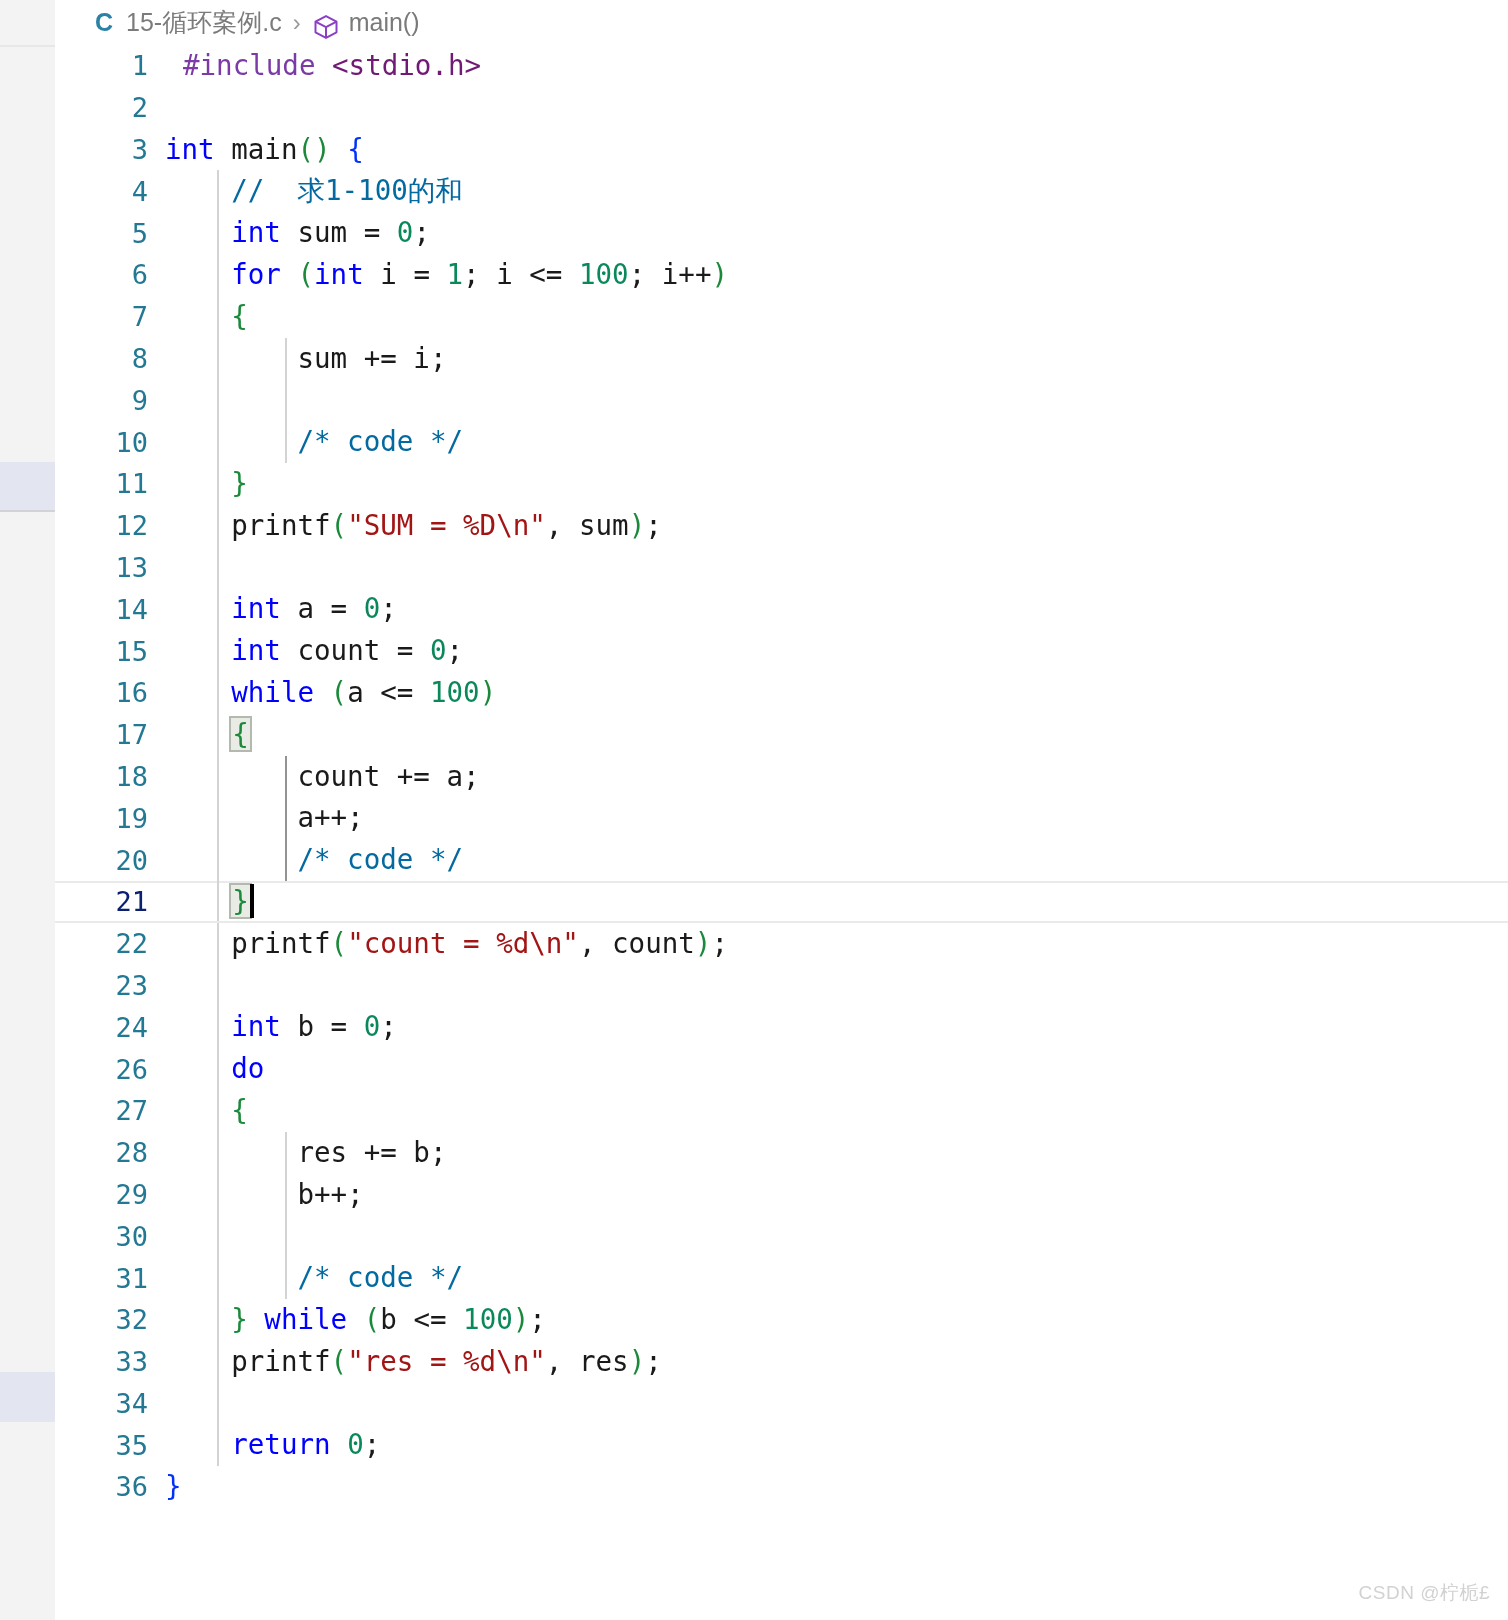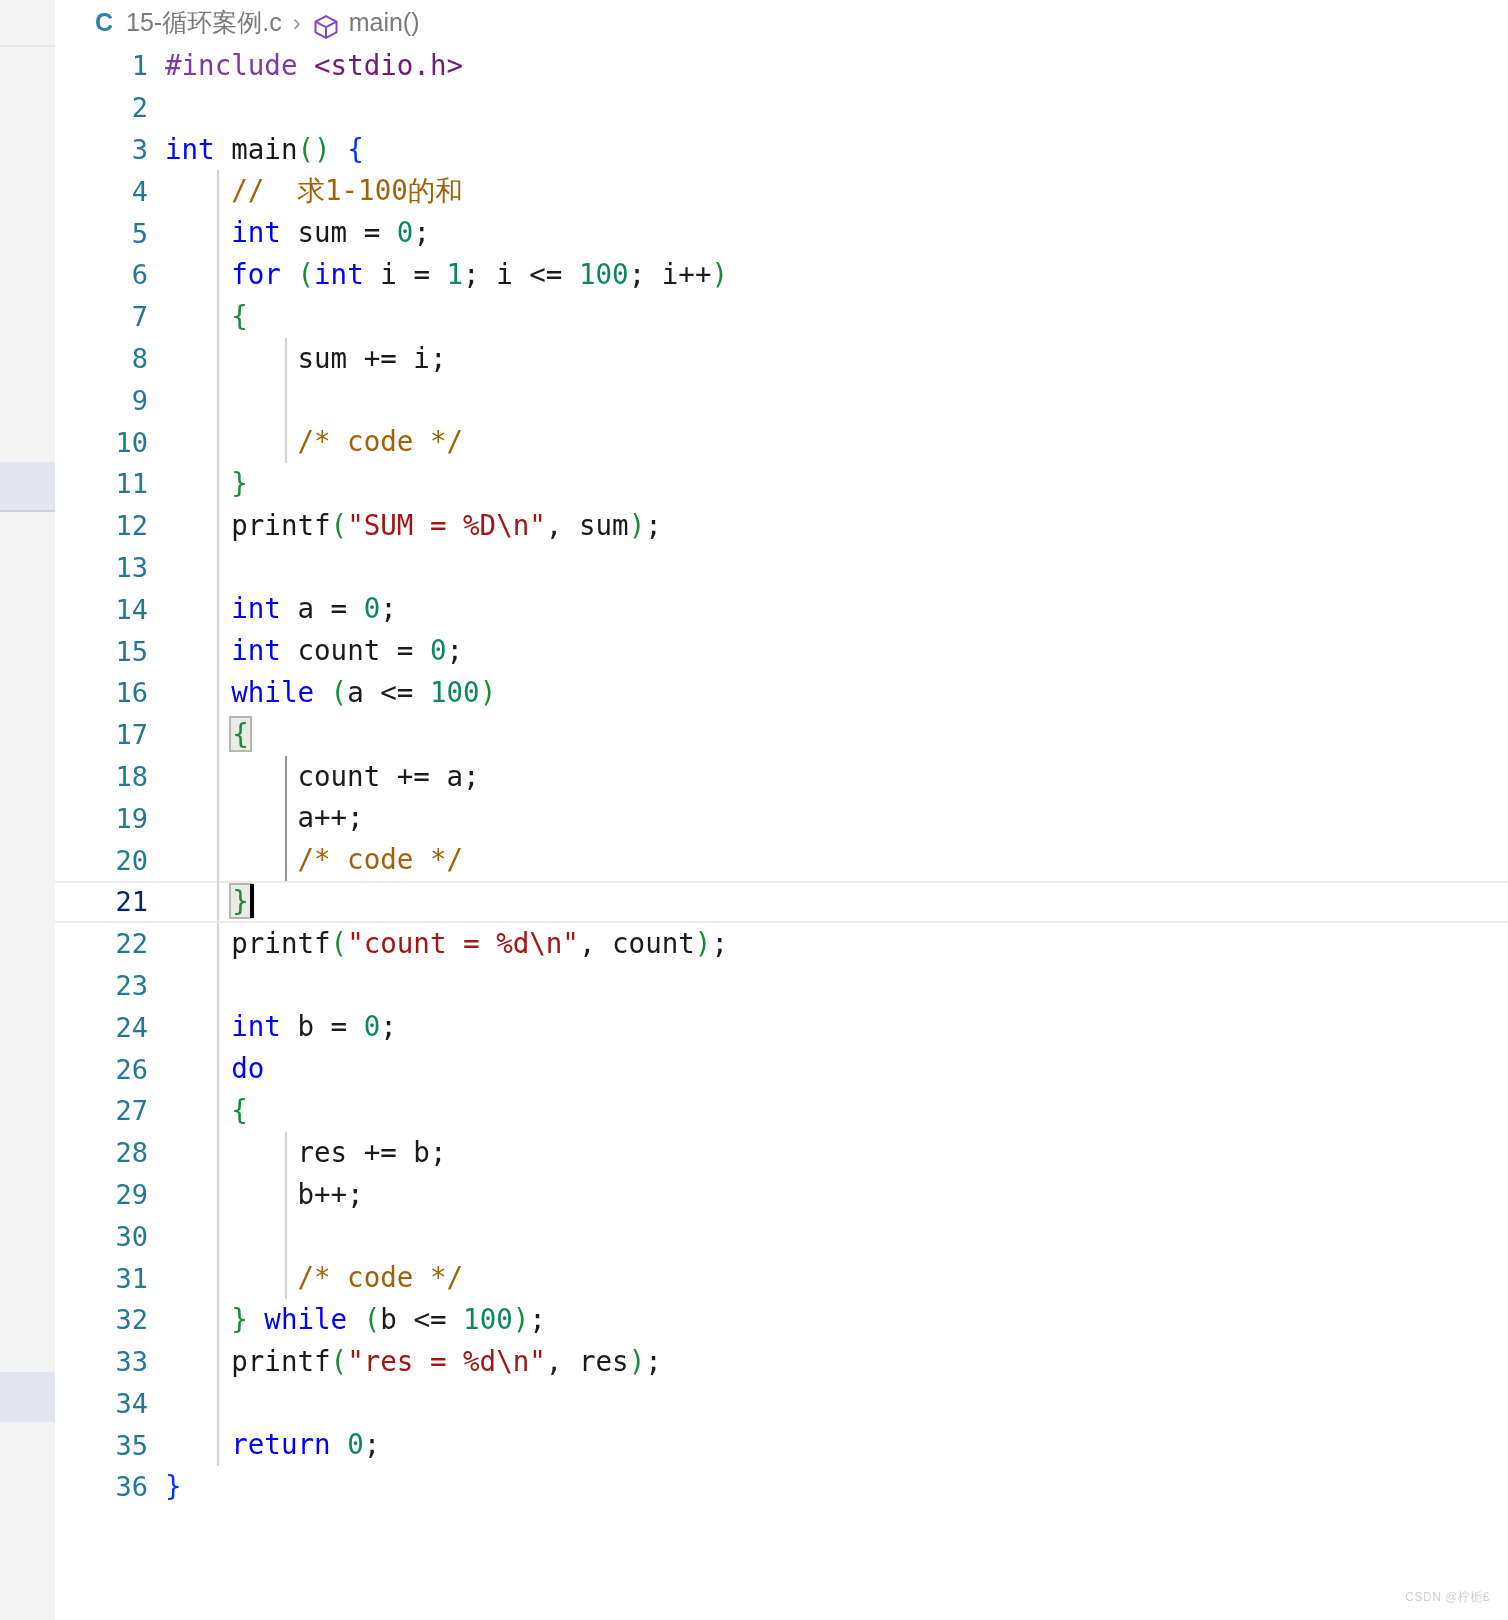--- a/index.html
+++ b/index.html
@@ -82,26 +82,26 @@
   
   .iguide {
     position:absolute; top:0; width:2px; height:41.8px;
     background:#d3d3d3;
   }
   .iguide.active { background:#939393; }
   .iguide.g1 { left:52px; }
   .iguide.g2 { left:120px; }
 
   
-  .tk-pre   { color:#7b3aa6; }
+  .tk-pre   { color:#7b3aa6;margin-left:18px; }
   .tk-inc   { color:#701a75; }
   .tk-kw    { color:#0000ff;margin-top:32px; }
   .tk-num   { color:#09885a; }
   .tk-str   { color:#a21515; }
-  .tk-cmt   { color:#a16207; }
+  .tk-cmt   { color:#0369a1; }
   .tk-pun   { color:#1a8a3a; }
   .tk-plain { color:#1a1a1a; }
   .tk-brace-blue { color:#0431fa; }
 
   
   .bracket-match {
     background:#e8ece4;
     outline:2px solid #b4b9b0;
     padding:0 1px;
   }
@@ -110,21 +110,21 @@
   .cursor {
     display:inline-block; width:4px; height:34px;
     background:#000000; vertical-align:middle;
     position:relative; top:-2px;
   }
 
   
   .watermark {
     position:absolute; right:18px; bottom:14px;
     font-family:"Liberation Sans", sans-serif;
-    font-size:12px; color:#d2d2d2; letter-spacing:0.5px;
+    font-size:19px; color:#d2d2d2; letter-spacing:0.5px;
   }
 </style>
 </head>
 <body>
 
 <div id="app">
 
   <div class="left-strip">
     <div class="left-strip-divider"></div>
     <div class="overview-mark m1"></div>

